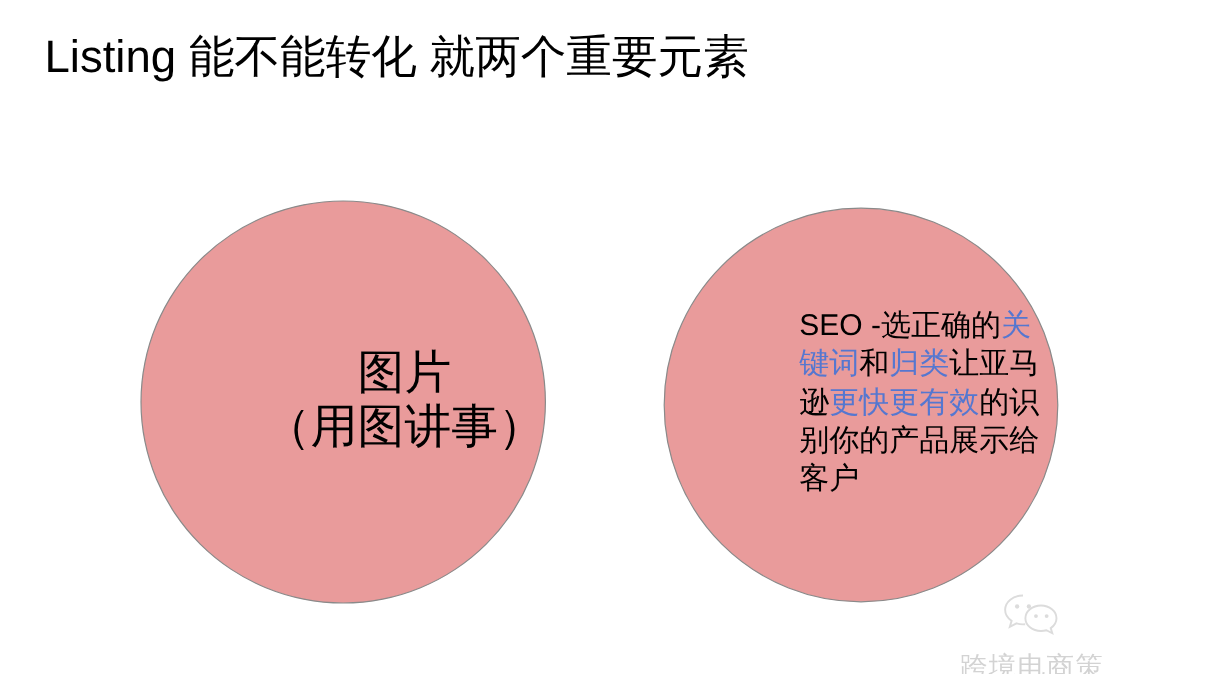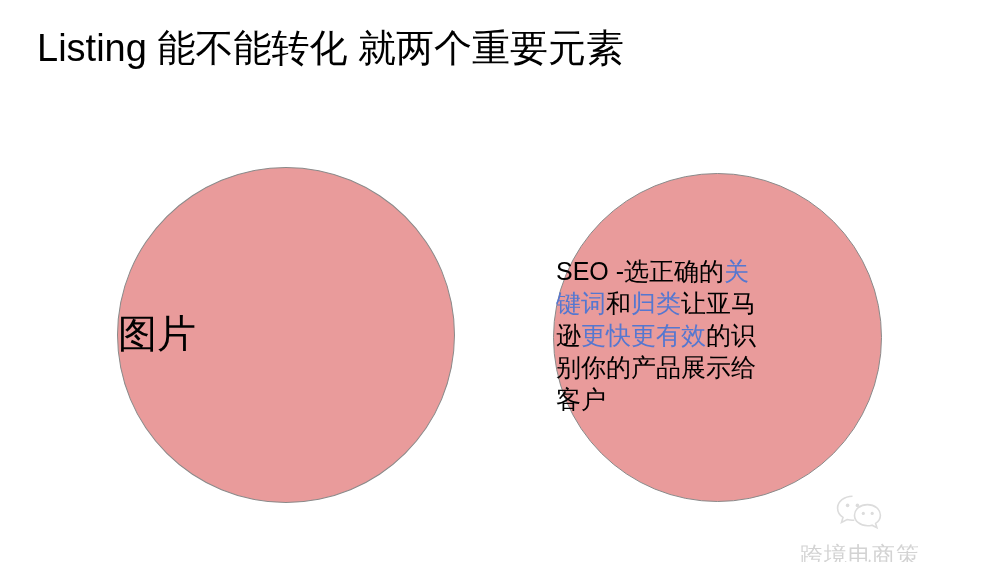--- a/index.html
+++ b/index.html
@@ -33,21 +33,21 @@
     letter-spacing: 0px;
   }
   .circle {
     position: absolute;
     border-radius: 50%;
     background: #E99B9B;
     border: 1px solid #8a8a8a;
     box-sizing: border-box;
     display: flex;
     align-items: center;
-    justify-content: flex-start;
+    justify-content: flex-end;
   }
   #circle-left {
     left: 117px;
     top: 167px;
     width: 338px;
     height: 336px;
   }
   #circle-right {
     left: 553px;
     top: 173px;
@@ -103,20 +103,21 @@
 </head>
 <body>
 
 <div id="slide">
 
   <div id="slide-title">Listing 能不能转化 就两个重要元素</div>
 
   <div id="circle-left" class="circle">
     <div id="circle-left-text">
       <span class="ln">图片</span>
+      <span class="ln">（用图讲事）</span>
     </div>
   </div>
 
   <div id="circle-right" class="circle">
     <div id="circle-right-text">
       <span>SEO -选正确的</span><span class="hl">关键词</span><span>和</span><span class="hl">归类</span><span>让亚马逊</span><span class="hl">更快更有效</span><span>的识别你的产品展示给客户</span>
     </div>
   </div>
 
   <div id="watermark">

